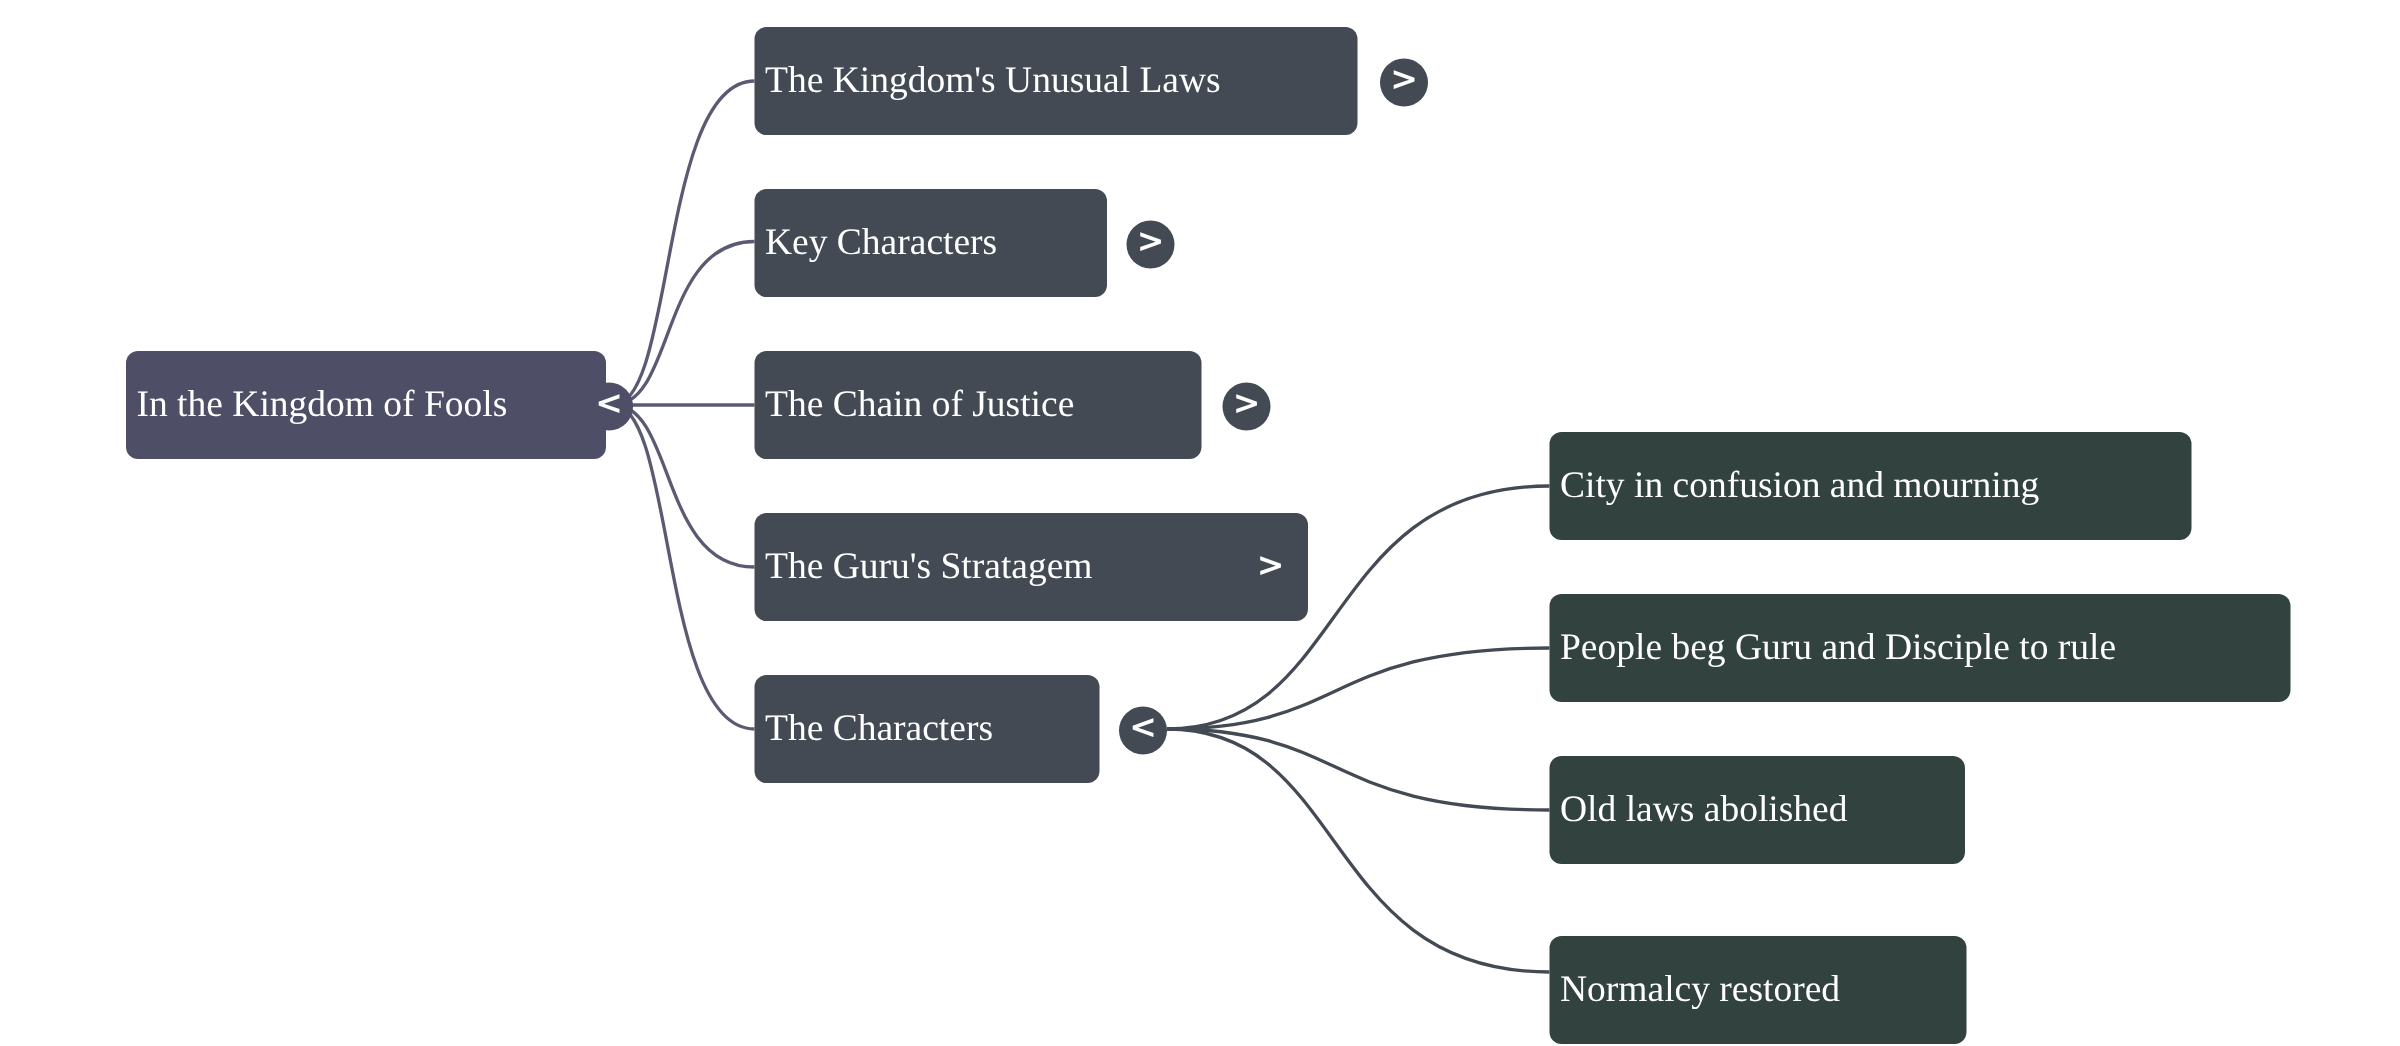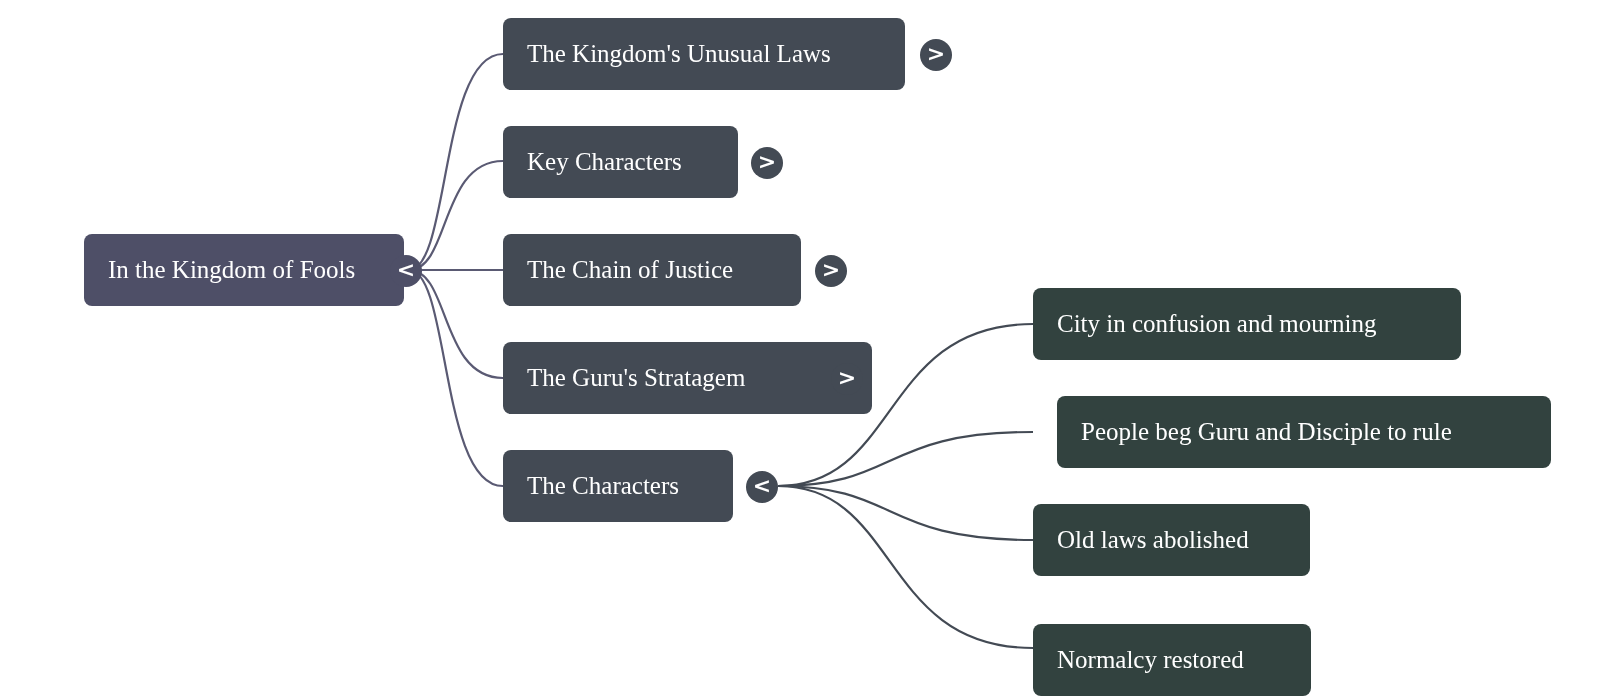--- a/index.html
+++ b/index.html
@@ -1,20 +1,20 @@
 <!DOCTYPE html>
 <html><head>
 <meta charset="utf-8">
 <style>
   html, body { margin: 0; padding: 0; background: #ffffff; }
   body { width: 1600px; height: 697px; position: relative; overflow: hidden; font-family: "Liberation Serif", "DejaVu Serif", serif; }
   #links { position: absolute; left: 0; top: 0; width: 1600px; height: 697px; }
   .node {
     position: absolute; height: 72px; border-radius: 8px; color: #ffffff;
-    font-size: 25px; line-height: 72px; padding-left: 24px; box-sizing: border-box;
+    font-size: 25px; line-height: 72px; padding-left: 7px; box-sizing: border-box;
     white-space: nowrap;
   }
   .root { background: #4e4f67; }
   .l1 { background: #434a54; }
   .l2 { background: #32423f; }
   .toggle {
     position: absolute; width: 32px; height: 32px; border-radius: 50%;
     color: #fff; font-family: "DejaVu Sans", sans-serif; font-size: 22px; font-weight: bold;
     line-height: 30px; text-align: center; cursor: pointer;
   }
@@ -74,21 +74,21 @@
 <div class="node l1" style="left:503px; top:450px; width:230px;">
   <span>The Characters</span>
 </div>
 <div class="toggle l1-t" style="left:746px; top:471px;">
   <span>&lt;</span>
 </div>
 
 <div class="node l2" style="left:1033px; top:288px; width:428px;">
   <span>City in confusion and mourning</span>
 </div>
-<div class="node l2" style="left:1033px; top:396px; width:494px;margin-left:24px;">
+<div class="node l2" style="left:1033px; top:396px; width:494px;">
   <span>People beg Guru and Disciple to rule</span>
 </div>
 <div class="node l2" style="left:1033px; top:504px; width:277px;">
   <span>Old laws abolished</span>
 </div>
 <div class="node l2" style="left:1033px; top:624px; width:278px;">
   <span>Normalcy restored</span>
 </div>
 
 </body></html>

